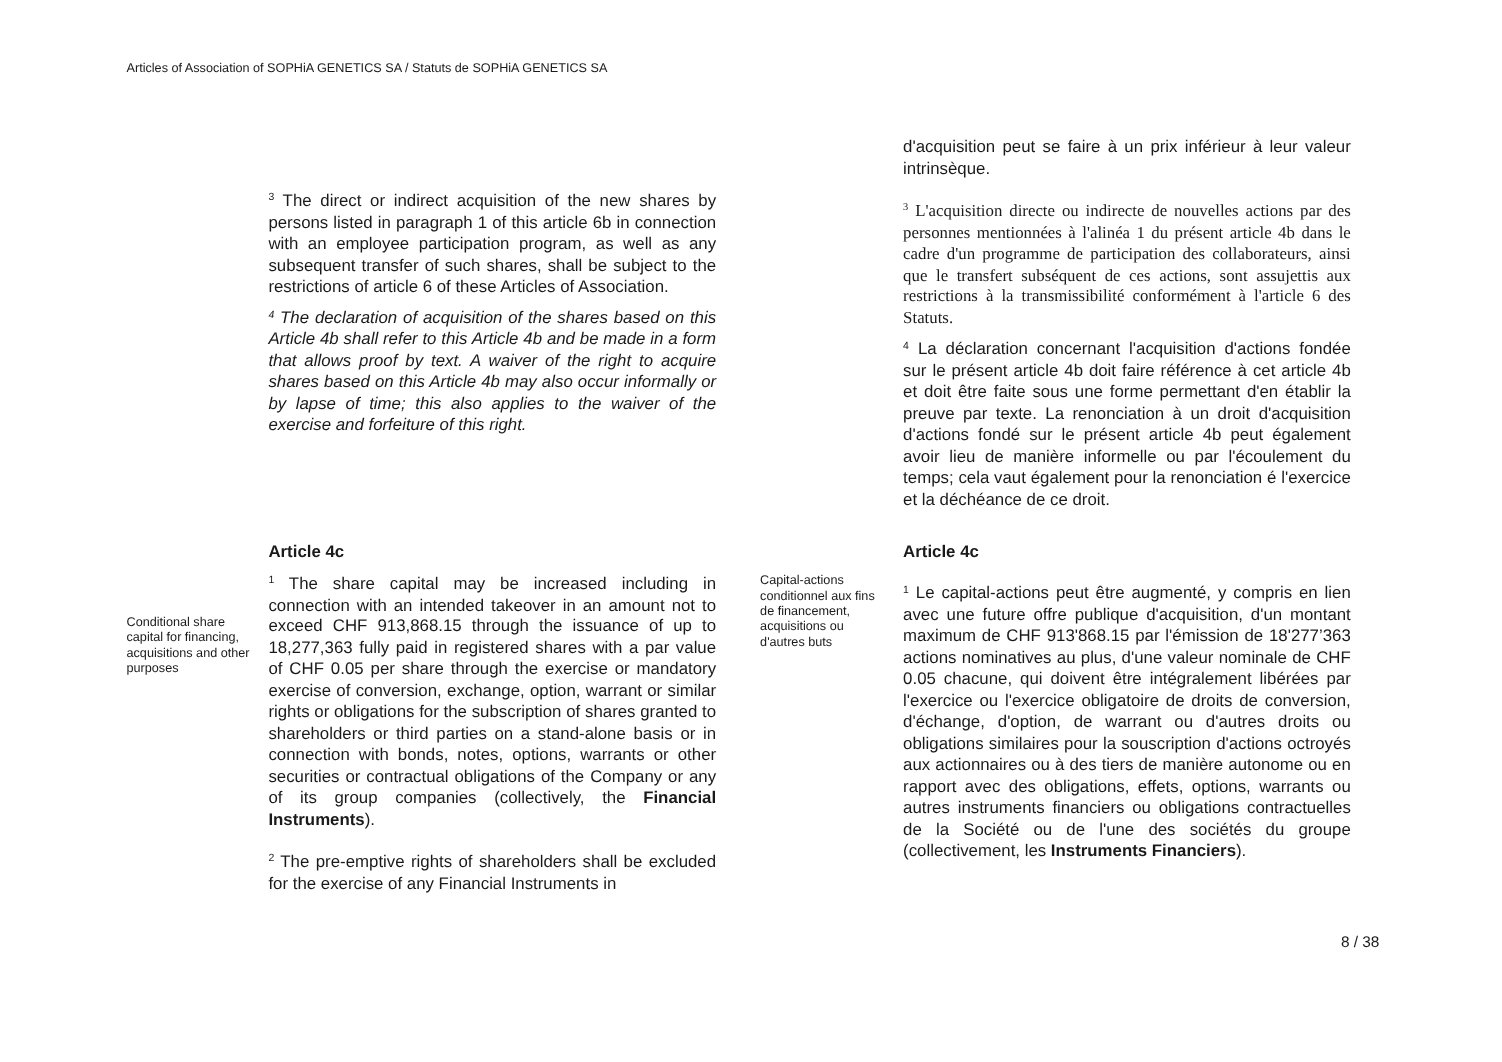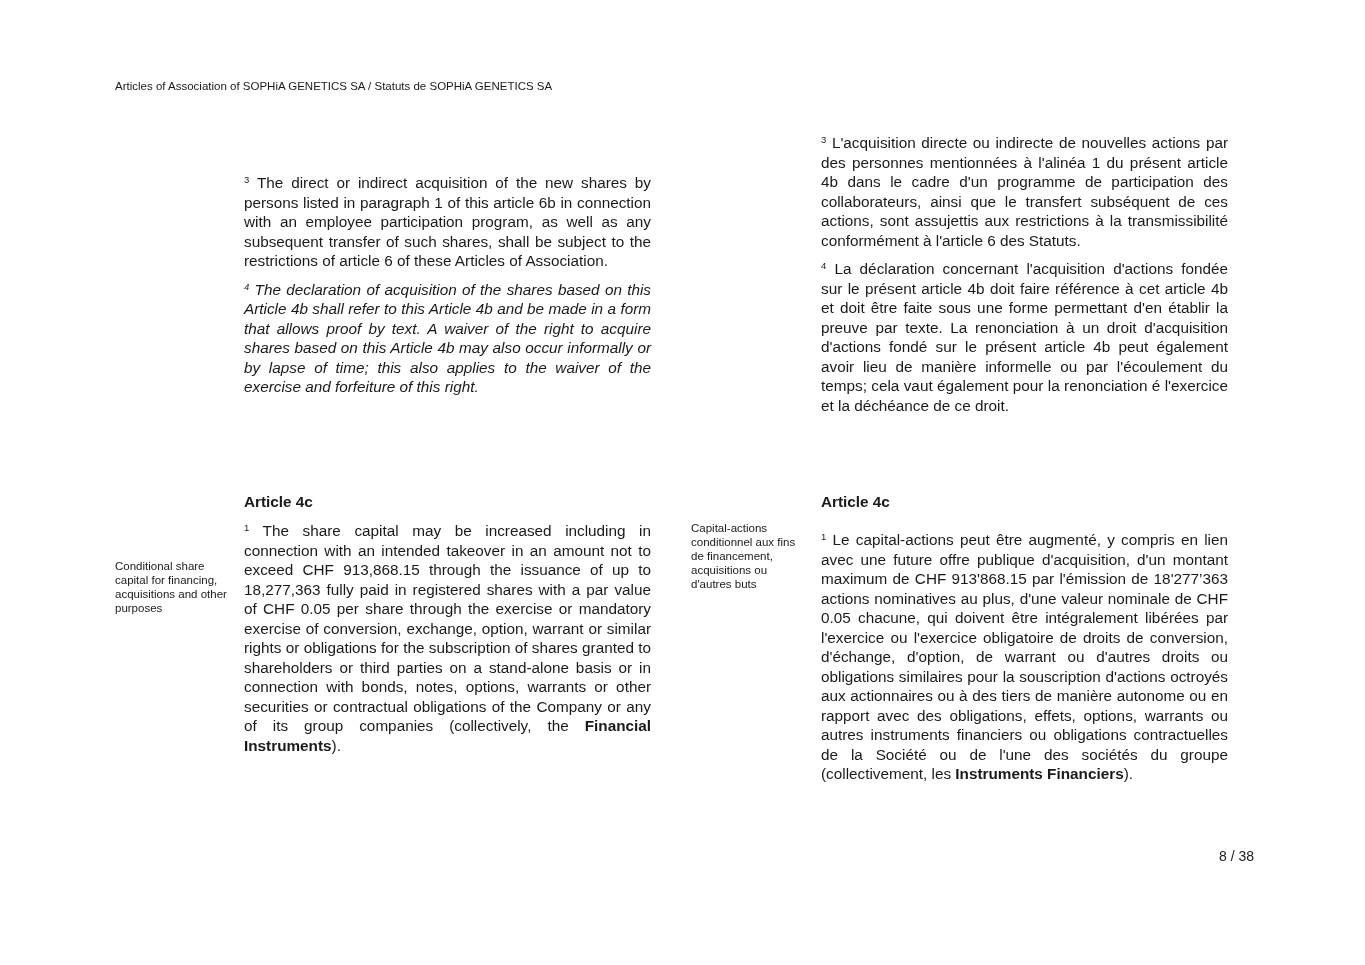--- a/index.html
+++ b/index.html
@@ -11,21 +11,21 @@
     width: 1365px;
     height: 965px;
     position: relative;
     overflow: hidden;
     font-family: "Liberation Sans", sans-serif;
     color: #1a1a1a;
   }
   .header {
     position: absolute;
     left: 115px;
-    top: 80px;
+    top: 56px;
     font-size: 11.5px;
     color: #1a1a1a;
     white-space: nowrap;
   }
   .col {
     position: absolute;
     width: 407px;
     font-size: 15.3px;
     line-height: 19.5px;
     text-align: justify;
@@ -64,28 +64,30 @@
 <body>
 
 <div class="header">Articles of Association of SOPHiA GENETICS SA / Statuts de SOPHiA GENETICS SA</div>
 
 <div class="col" style="left:244px; top:173px;">
   <p><sup>3</sup> <span>The direct or indirect acquisition of the new shares by persons listed in paragraph 1 of this article 6b in connection with an employee participation program, as well as any subsequent transfer of such shares, shall be subject to the restrictions of article 6 of these Articles of Association.</span></p>
   <p style="margin-top:9px;font-style:italic;"><sup>4</sup> <span>The declaration of acquisition of the shares based on this Article 4b shall refer to this Article 4b and be made in a form that allows proof by text. A waiver of the right to acquire shares based on this Article 4b may also occur informally or by lapse of time; this also applies to the waiver of the exercise and forfeiture of this right.</span></p>
 </div>
 
 <div class="col" style="left:821px; top:124px;">
-  <p style="margin-top:9px;"><sup>3</sup> <span>L'acquisition directe ou indirecte de nouvelles actions par des personnes mentionnées à l'alinéa 1 du présent article 4b dans le cadre d'un programme de participation des collaborateurs, ainsi que le transfert subséquent de ces actions, sont assujettis aux restrictions à la transmissibilité conformément à l'article 6 des Statuts.</span></p>
+  <p>d'acquisition peut se faire à un prix inférieur à leur valeur intrinsèque.</p>
+  <p style="margin-top:19px;font-family:Liberation Serif, serif;"><sup>3</sup> <span>L'acquisition directe ou indirecte de nouvelles actions par des personnes mentionnées à l'alinéa 1 du présent article 4b dans le cadre d'un programme de participation des collaborateurs, ainsi que le transfert subséquent de ces actions, sont assujettis aux restrictions à la transmissibilité conformément à l'article 6 des Statuts.</span></p>
   <p style="margin-top:9px;"><sup>4</sup> <span>La déclaration concernant l'acquisition d'actions fondée sur le présent article 4b doit faire référence à cet article 4b et doit être faite sous une forme permettant d'en établir la preuve par texte. La renonciation à un droit d'acquisition d'actions fondé sur le présent article 4b peut également avoir lieu de manière informelle ou par l'écoulement du temps; cela vaut également pour la renonciation é l'exercice et la déchéance de ce droit.</span></p>
 </div>
 
 <div class="heading" style="left:244px; top:493px;">Article 4c</div>
 <div class="margin-note" style="left:115px; top:521px;margin-top:38px;">Conditional share capital for financing, acquisitions and other purposes</div>
 <div class="col" style="left:244px; top:521px;">
   <p><sup>1</sup> <span>The share capital may be increased including in connection with an intended takeover in an amount not to exceed CHF 913,868.15 through the issuance of up to 18,277,363 fully paid in registered shares with a par value of CHF 0.05 per share through the exercise or mandatory exercise of conversion, exchange, option, warrant or similar rights or obligations for the subscription of shares granted to shareholders or third parties on a stand-alone basis or in connection with bonds, notes, options, warrants or other securities or contractual obligations of the Company or any of its group companies (collectively, the </span><b>Financial Instruments</b><span>).</span></p>
+  <p style="margin-top:19px;"><sup>2</sup> <span>The pre-emptive rights of shareholders shall be excluded for the exercise of any Financial Instruments in</span></p>
 </div>
 
 <div class="heading" style="left:821px; top:493px;">Article 4c</div>
 <div class="margin-note" style="left:691px; top:521px; width:118px;">Capital-actions conditionnel aux fins de financement, acquisitions ou d'autres buts</div>
 <div class="col" style="left:821px; top:530px;">
   <p><sup>1</sup> <span>Le capital-actions peut être augmenté, y compris en lien avec une future offre publique d'acquisition, d'un montant maximum de CHF 913'868.15 par l'émission de 18'277’363 actions nominatives au plus, d'une valeur nominale de CHF 0.05 chacune, qui doivent être intégralement libérées par l'exercice ou l'exercice obligatoire de droits de conversion, d'échange, d'option, de warrant ou d'autres droits ou obligations similaires pour la souscription d'actions octroyés aux actionnaires ou à des tiers de manière autonome ou en rapport avec des obligations, effets, options, warrants ou autres instruments financiers ou obligations contractuelles de la Société ou de l'une des sociétés du groupe (collectivement, les </span><b>Instruments Financiers</b><span>).</span></p>
 </div>
 
 <div class="footer">8 / 38</div>
 

